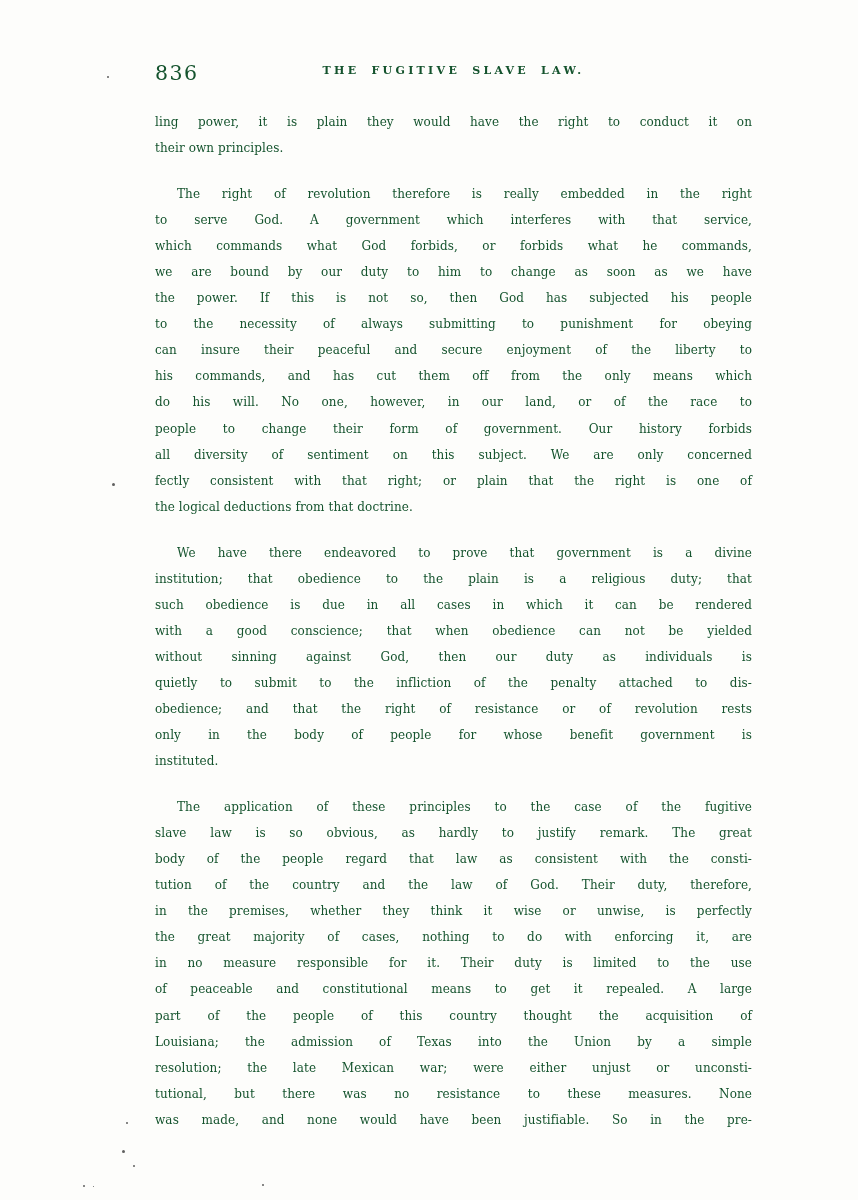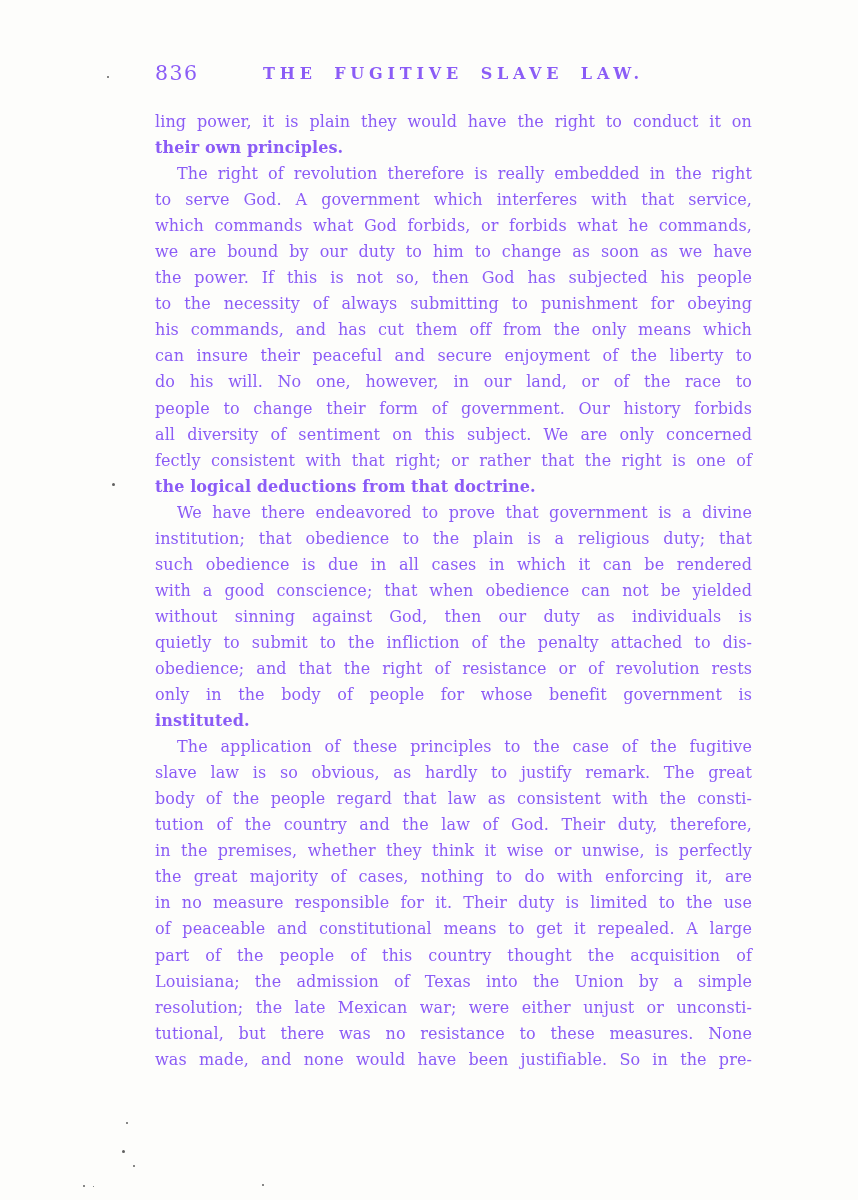--- a/index.html
+++ b/index.html
@@ -7,21 +7,21 @@
     padding: 0;
     background: #ffffff;
   }
   .page {
     position: relative;
     width: 858px;
     height: 1200px;
     background: #fdfdfb;
     overflow: hidden;
     font-family: "DejaVu Serif", serif;
-    color: #8b5cf6;
+    color: #14532d;
   }
   .page-header {
     position: absolute;
     top: 61px;
     left: 155px;
     width: 597px;
     height: 28px;
   }
   .page-number {
     position: absolute;
@@ -29,50 +29,50 @@
     top: 0;
     font-size: 20.5px;
     letter-spacing: 1.5px;
   }
   .running-title {
     position: absolute;
     left: 0;
     top: 3px;
     width: 100%;
     text-align: center;
-    font-size: 16px;
+    font-size: 11px;
     font-weight: bold;
     letter-spacing: 0.30em;
     word-spacing: 0.45em;
     white-space: nowrap;
   }
   .text-block {
     position: absolute;
     left: 155px;
     top: 109px;
     width: 597px;
   }
   .paragraph {
     margin: 0;
   }
   .line {
-    font-size: 16px;
+    font-size: 12px;
     line-height: 26.05px;
     text-align: justify;
     text-align-last: justify;
     letter-spacing: 0.1px;
     white-space: nowrap;
   }
   .line.indented-first {
     text-indent: 22px;
+    margin-top: 20px;
   }
   .line.para-last {
     text-align-last: left;
     white-space: normal;
-    font-weight: bold;
   }
   .speck {
     position: absolute;
     background: #2b2b2b;
     opacity: 0.75;
     border-radius: 50%;
   }
 </style>
 </head>
 <body>
@@ -89,26 +89,26 @@
         <div class="line">ling power, it is plain they would have the right to conduct it on</div>
         <div class="line para-last">their own principles.</div>
       </div>
       <div class="paragraph">
         <div class="line indented-first">The right of revolution therefore is really embedded in the right</div>
         <div class="line">to serve God.  A government which interferes with that service,</div>
         <div class="line">which commands what God forbids, or forbids what he commands,</div>
         <div class="line">we are bound by our duty to him to change as soon as we have</div>
         <div class="line">the power.  If this is not so, then God has subjected his people</div>
         <div class="line">to the necessity of always submitting to punishment for obeying</div>
+        <div class="line">can insure their peaceful and secure enjoyment of the liberty to</div>
         <div class="line">his commands, and has cut them off from the only means which</div>
-        <div class="line">can insure their peaceful and secure enjoyment of the liberty to</div>
         <div class="line">do his will.  No one, however, in our land, or of the race to</div>
         <div class="line">people to change their form of government.  Our history forbids</div>
         <div class="line">all diversity of sentiment on this subject.  We are only concerned</div>
-        <div class="line">fectly consistent with that right; or rather that the right is one of</div>
+        <div class="line">fectly consistent with that right; or plain that the right is one of</div>
         <div class="line para-last">the logical deductions from that doctrine.</div>
       </div>
       <div class="paragraph">
         <div class="line indented-first">We have there endeavored to prove that government is a divine</div>
         <div class="line">institution; that obedience to the plain is a religious duty; that</div>
         <div class="line">such obedience is due in all cases in which it can be rendered</div>
         <div class="line">with a good conscience; that when obedience can not be yielded</div>
         <div class="line">without sinning against God, then our duty as individuals is</div>
         <div class="line">quietly to submit to the infliction of the penalty attached to dis-</div>
         <div class="line">obedience; and that the right of resistance or of revolution rests</div>

